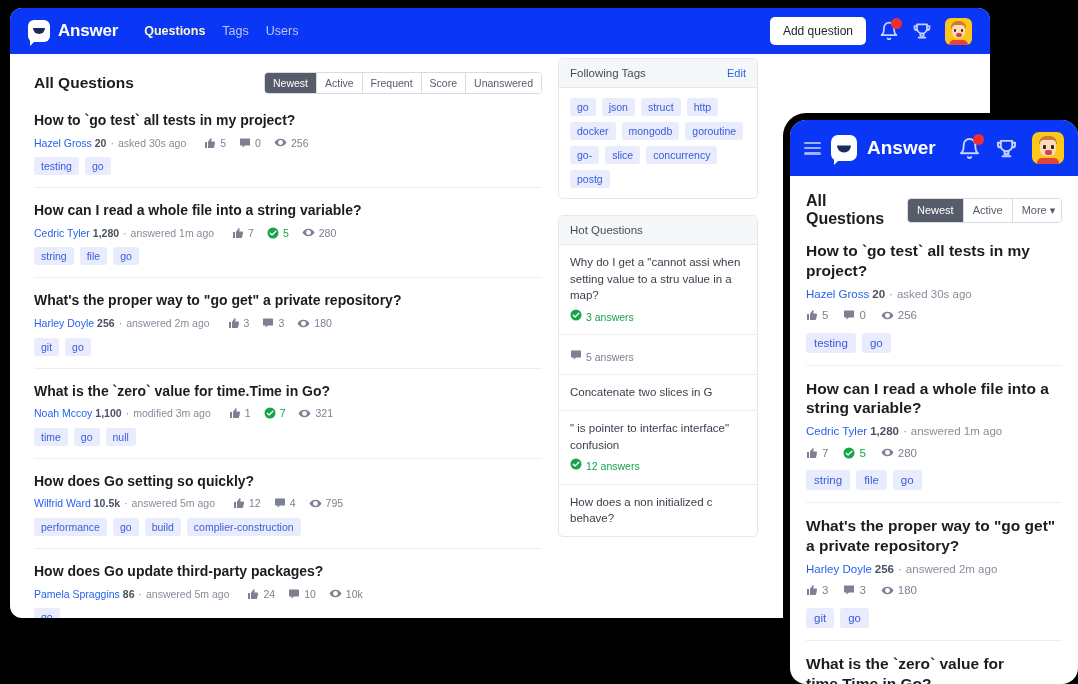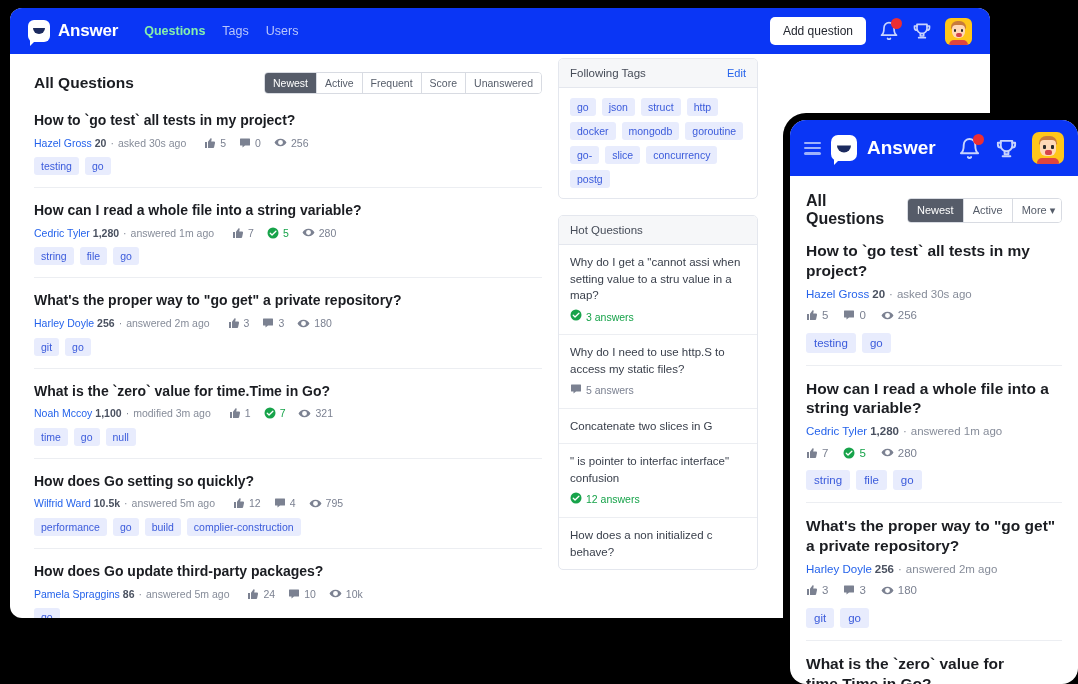--- a/index.html
+++ b/index.html
@@ -34,21 +34,21 @@
     clip-path: polygon(0 100%, 0 0, 100% 0);
   }
   .logo-smile {
     position: absolute; left: 50%; top: 52%; transform: translate(-50%,-50%);
     width: 12px; height: 6px; background: #1b2a5e;
     border-radius: 0 0 12px 12px;
   }
   .logo-text { color: #fff; font-size: 17px; font-weight: bold; letter-spacing: -0.2px; }
   .dk-nav { display: flex; align-items: center; gap: 17px; margin-left: 26px; }
   .dk-nav a { font-size: 12.5px; text-decoration: none; color: #b9c6fb; }
-  .dk-nav a.active { color: #86efac; font-weight: bold; }
+  .dk-nav a.active { color: #fef9c3; font-weight: bold; }
   .dk-search {
     position: absolute; left: 398px; top: 17px;
     width: 188px; height: 25px; border-radius: 5px;
     background: #3557f7; border: none; outline: none;
     color: #fff; font-size: 11.5px; padding: 0 10px;
     font-family: "Liberation Sans", sans-serif;
   }
   .dk-search::placeholder { color: #aebdfb; }
   .dk-right { margin-left: auto; display: flex; align-items: center; gap: 13px; }
   .add-q {
@@ -430,21 +430,20 @@
           </div>
           <div id="hot-questions">
               <div class="hot-item">
                 <div>Why do I get a "cannot assi when setting value to a stru value in a map?</div>
                 <div class="hot-ans acc"><span><svg width="12" height="12" viewBox="0 0 24 24">
                       <circle cx="12" cy="12" r="11" fill="#17a34a"></circle>
                       <path d="M6.5 12.5l3.6 3.6L17.8 8.4" fill="none" stroke="#fff" stroke-width="2.6" stroke-linecap="round" stroke-linejoin="round"></path>
                     </svg></span>3 answers</div>
               </div>
               <div class="hot-item">
-                <div>Why do I need to use http.S to access my static files?</div>
                 <div class="hot-ans"><span><svg width="12" height="12" viewBox="0 0 24 24" fill="#7b8191">
                       <path d="M3 3h18a1 1 0 0 1 1 1v12a1 1 0 0 1-1 1h-9l-5 4v-4H3a1 1 0 0 1-1-1V4a1 1 0 0 1 1-1z"></path>
                     </svg></span>5 answers</div>
               </div>
               <div class="hot-item">
                 <div>Concatenate two slices in G</div>
               </div>
               <div class="hot-item">
                 <div>"<type> is pointer to interfac interface" confusion</type></div>
                 <div class="hot-ans acc"><span><svg width="12" height="12" viewBox="0 0 24 24">

